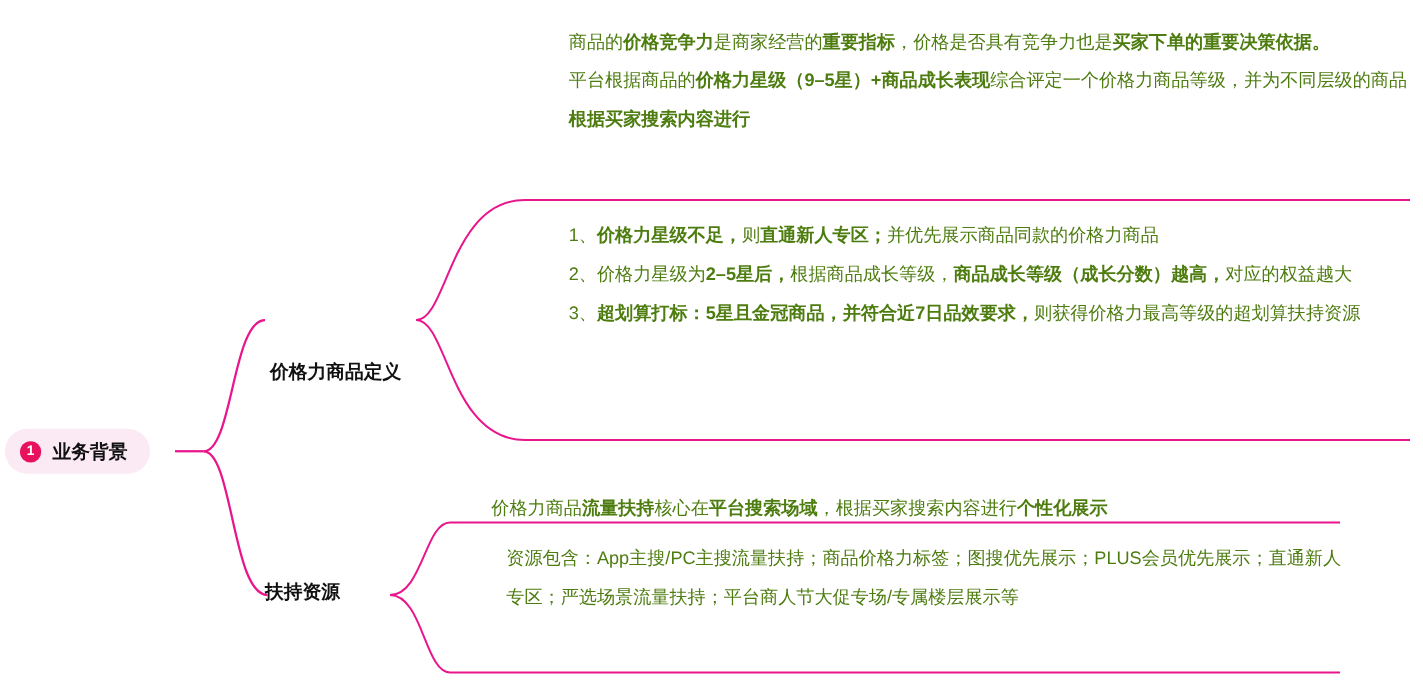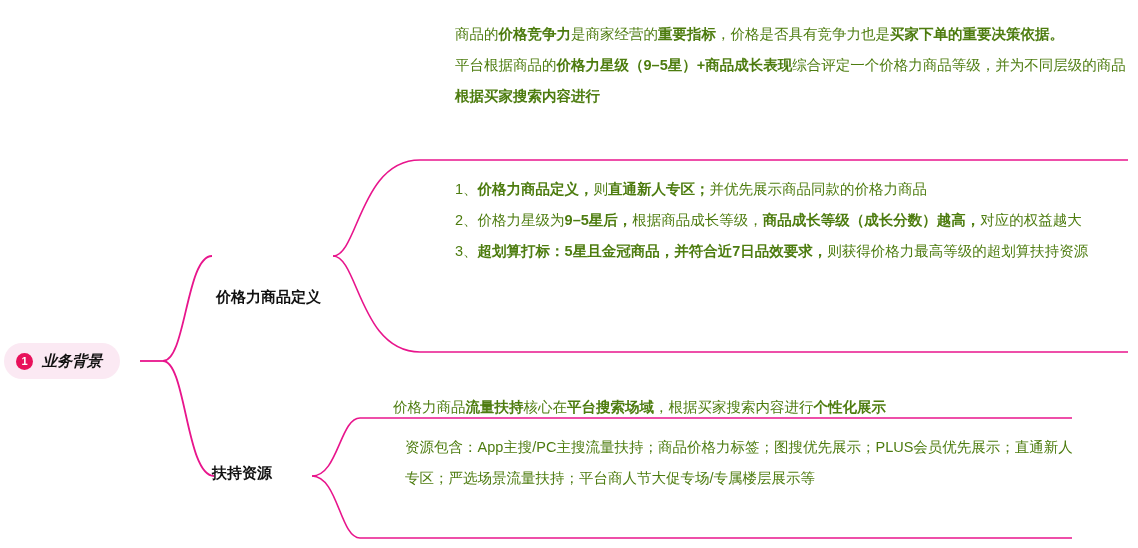--- a/index.html
+++ b/index.html
@@ -51,21 +51,20 @@
     line-height: 17px;
     text-align: center;
     font-weight: bold;
     flex: 0 0 auto;
   }
   .root-label {
     font-size: 15px;
     font-weight: bold;
     color: #111111;
     white-space: nowrap;
-    font-style: italic;
   }
 
   
   .branch-label {
     position: absolute;
     font-size: 15px;
     font-weight: bold;
     color: #111111;
     white-space: nowrap;
   }
@@ -119,22 +118,22 @@
 
   <div class="branch-label" id="branch-def">价格力商品定义</div>
   <div class="branch-label" id="branch-sup">扶持资源</div>
 
   <div class="text-block" id="block-top">
     <p>商品的<b>价格竞争力</b>是商家经营的<b>重要指标</b>，价格是否具有竞争力也是<b>买家下单的重要决策依据。</b></p>
     <p>平台根据商品的<b>价格力星级（9–5星）+商品成长表现</b>综合评定一个价格力商品等级，并为不同层级的商品<b>根据买家搜索内容进行</b></p>
   </div>
 
   <div class="text-block" id="block-def">
-    <p>1、<b>价格力商品定义，</b>则<b>直通新人专区；</b>并优先展示商品同款的价格力商品</p>
-    <p>2、价格力星级为<b>9–5星后，</b>根据商品成长等级，<b>商品成长等级（成长分数）越高，</b>对应的权益越大</p>
+    <p>1、<b>价格力星级不足，</b>则<b>直通新人专区；</b>并优先展示商品同款的价格力商品</p>
+    <p>2、价格力星级为<b>2–5星后，</b>根据商品成长等级，<b>商品成长等级（成长分数）越高，</b>对应的权益越大</p>
     <p>3、<b>超划算打标：5星且金冠商品，并符合近7日品效要求，</b>则获得价格力最高等级的超划算扶持资源</p>
   </div>
 
   <div class="text-block" id="block-sup-1">
     <p>价格力商品<b>流量扶持</b>核心在<b>平台搜索场域</b>，根据买家搜索内容进行<b>个性化展示</b></p>
   </div>
 
   <div class="text-block" id="block-sup-2">
     <p>资源包含：App主搜/PC主搜流量扶持；商品价格力标签；图搜优先展示；PLUS会员优先展示；直通新人专区；严选场景流量扶持；平台商人节大促专场/专属楼层展示等</p>
   </div>

